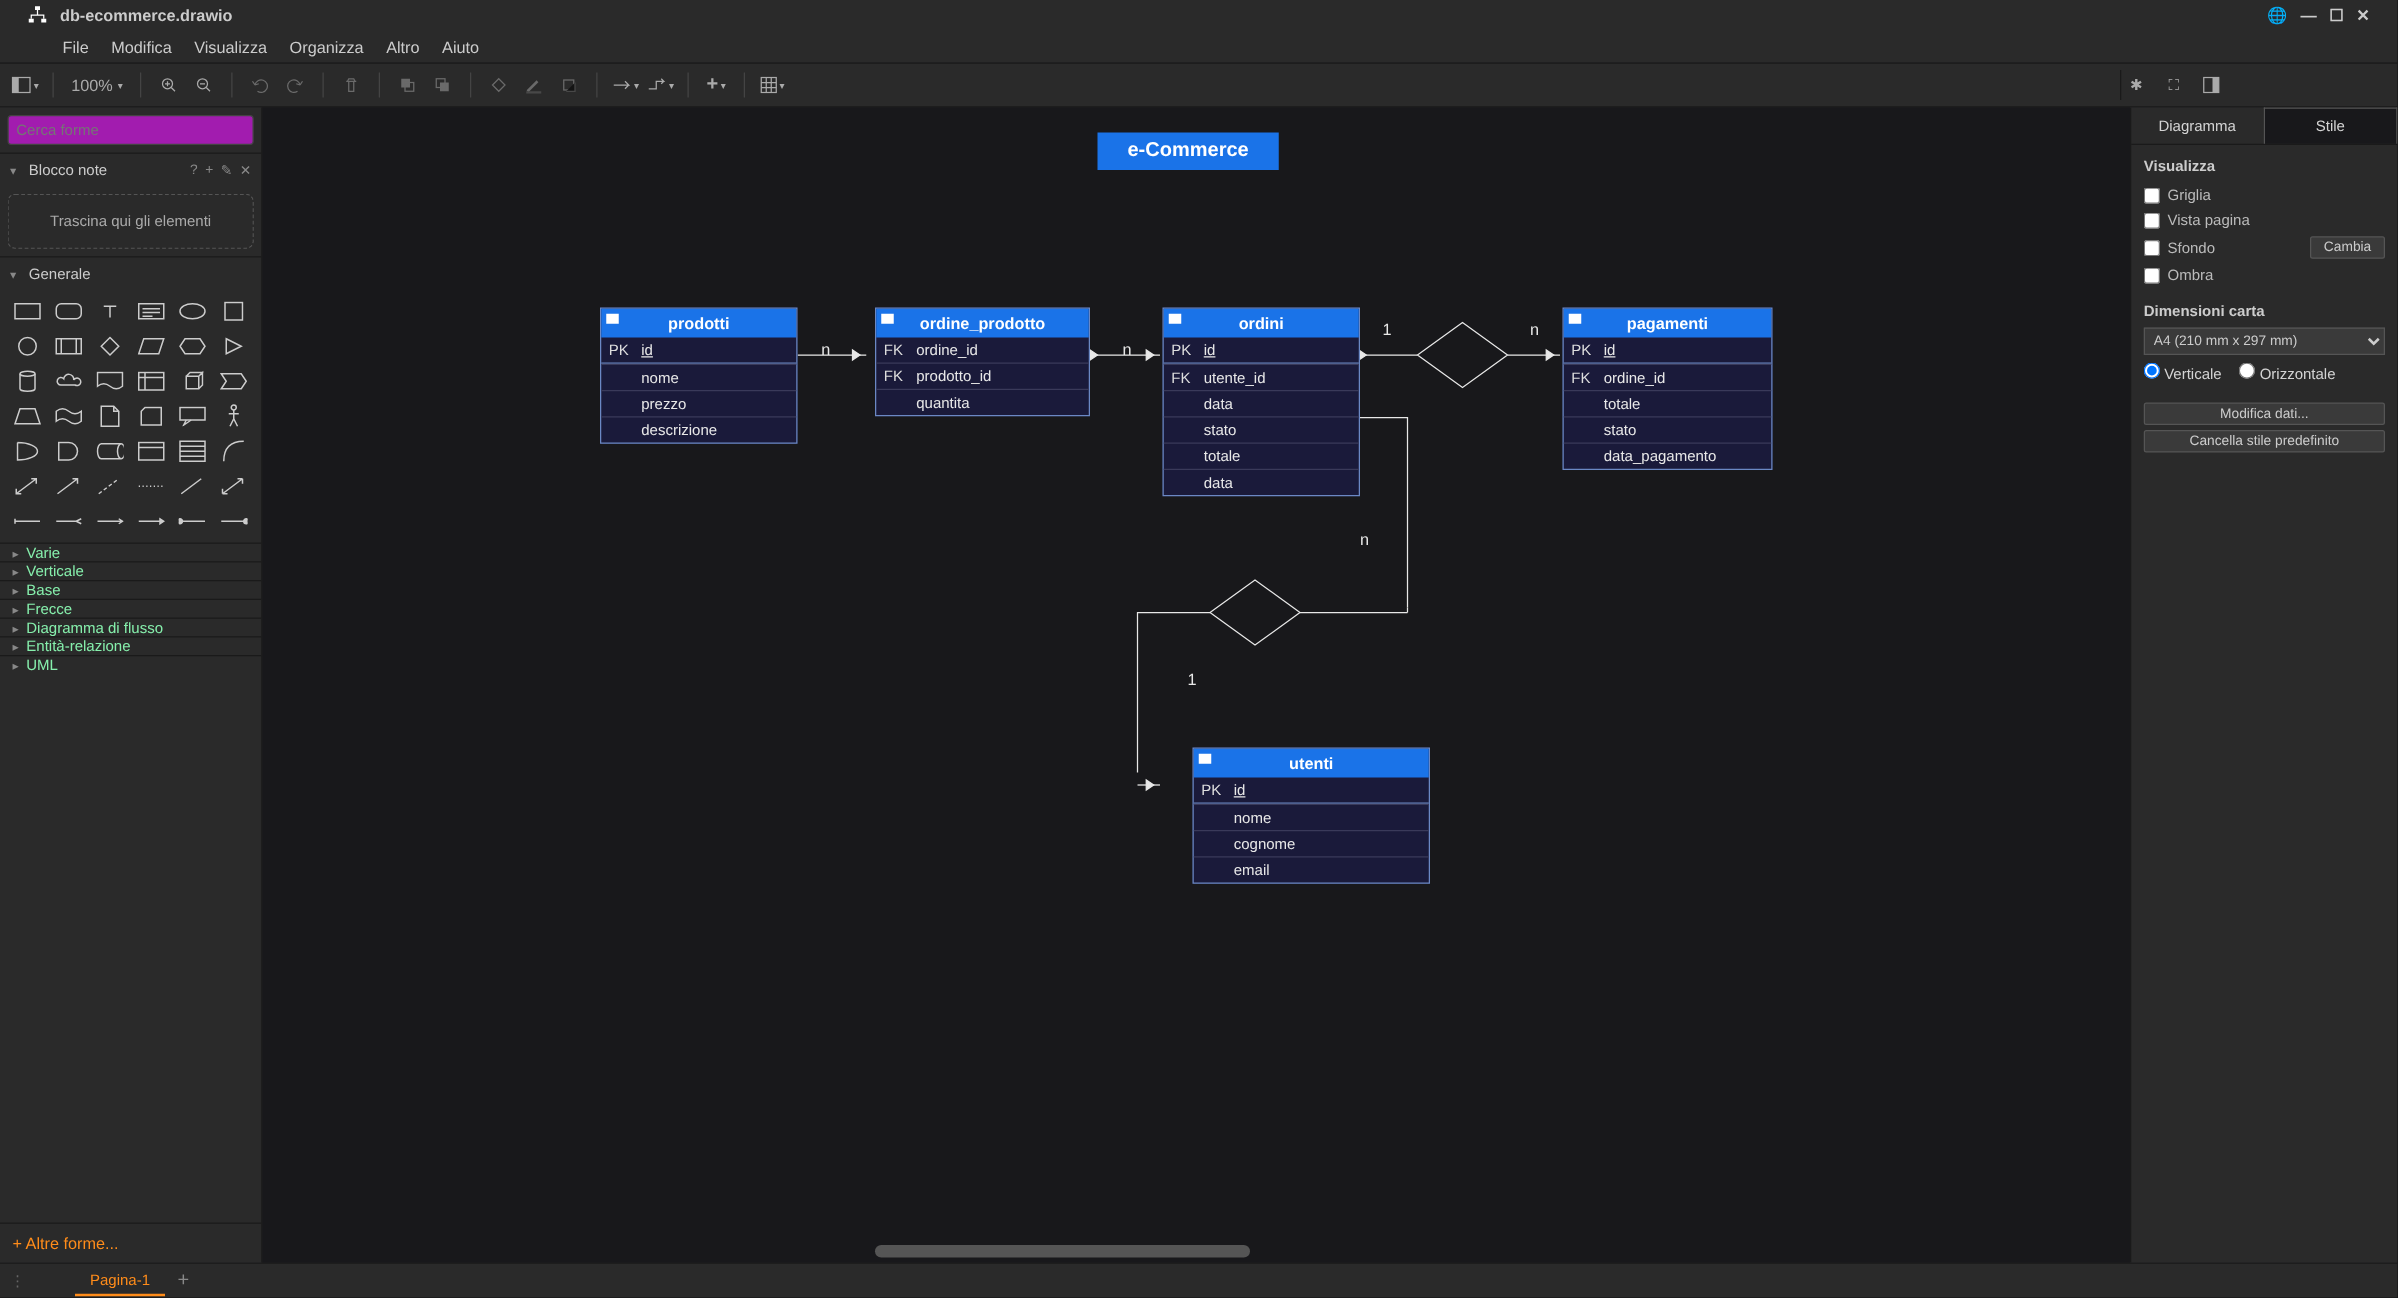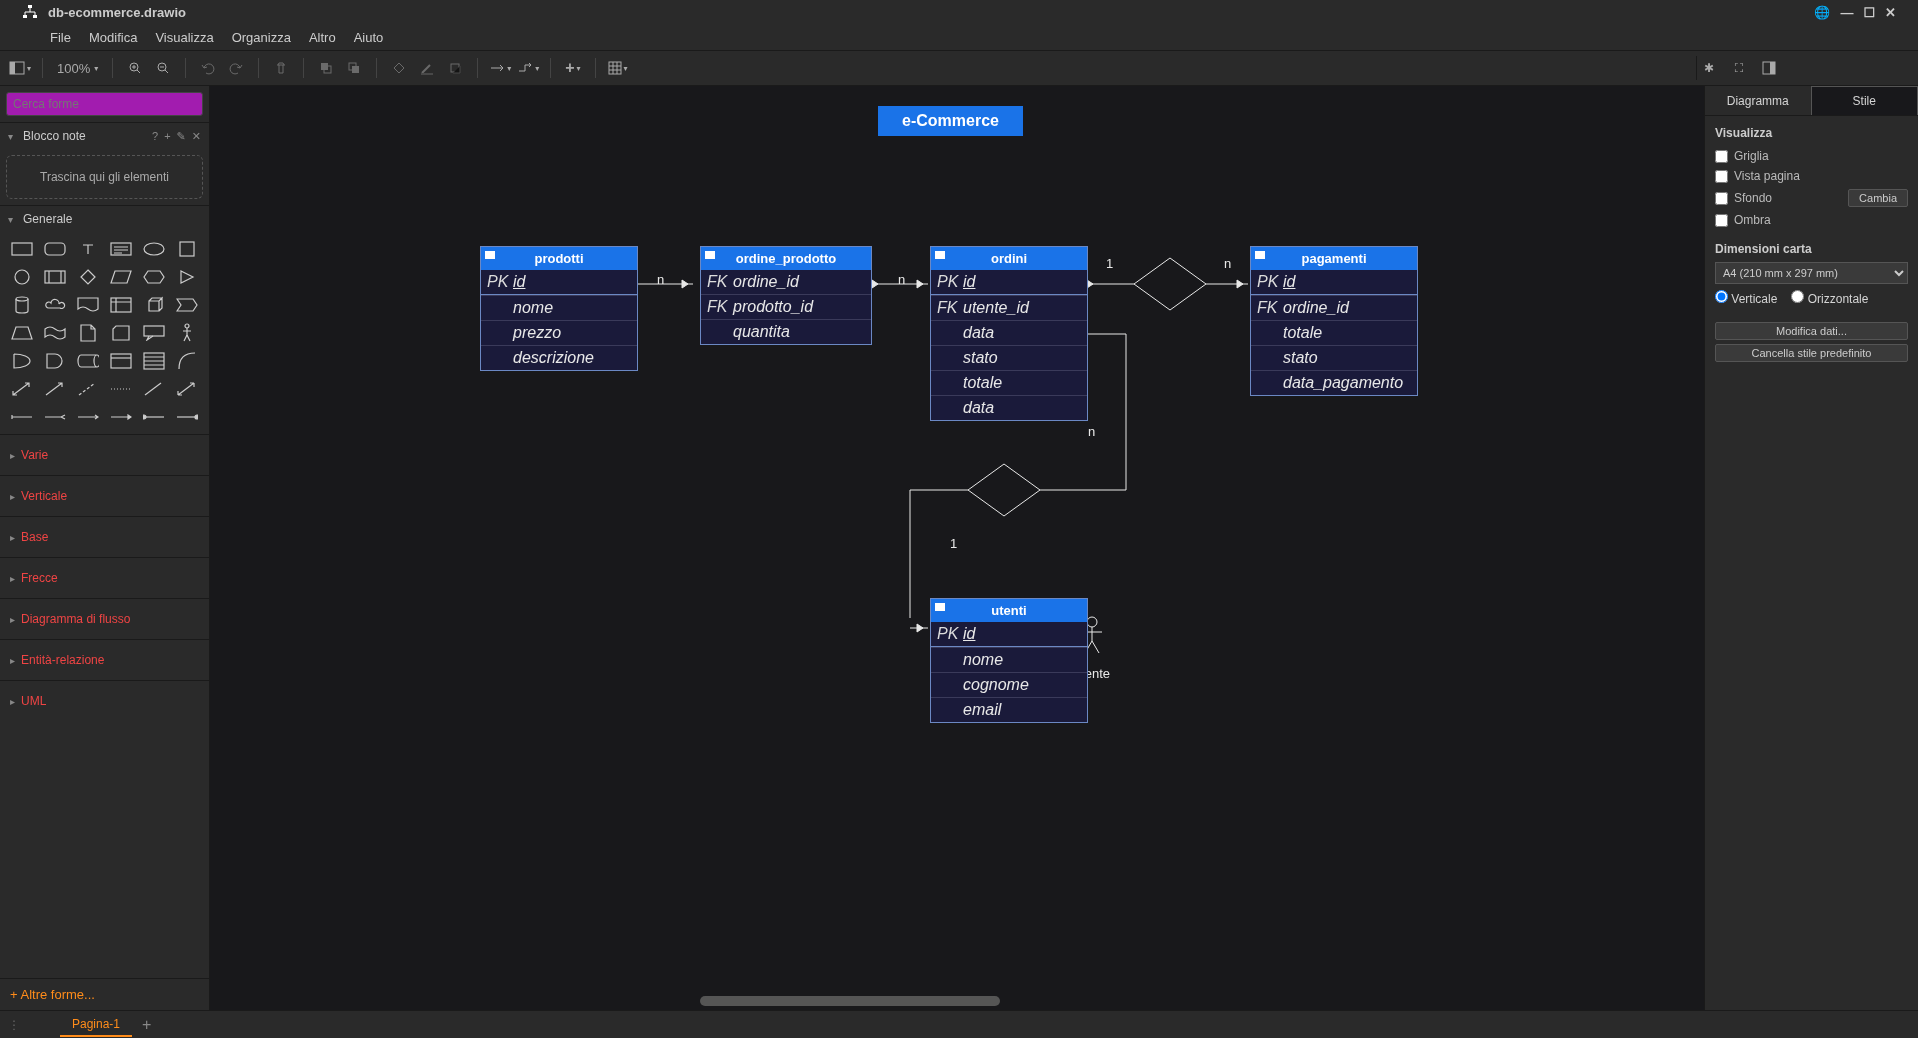--- a/index.html
+++ b/index.html
@@ -32,21 +32,21 @@
 
 .search { padding:6px; }
 .search input { width:100%; background:#a21caf; border:1px solid #444; color:#ccc; padding:4px 6px; border-radius:3px; font-size:12px; }
 .section-head { padding:6px 8px; font-size:12px; color:#ccc; display:flex; align-items:center; gap:6px; border-top:1px solid #1a1a1a; }
 .section-head .caret::before { content:"▾"; margin-right:4px; color:#888; font-size:10px; }
 .section-head .tools { margin-left:auto; display:flex; gap:6px; color:#888; font-size:11px; }
 .scratch { margin:6px; border:1px dashed #555; border-radius:6px; padding:14px 6px; text-align:center; color:#aaa; font-size:12px; }
 .shapes-grid { padding:6px 8px; display:grid; grid-template-columns:repeat(6,1fr); gap:6px; }
 .shapes-grid .sh { height:22px; display:flex; align-items:center; justify-content:center; }
 .shapes-grid svg { stroke:#ccc; fill:none; stroke-width:1.2; }
-.cat { padding:13px 10px; font-size:12px; color:#ef4444; border-top:1px solid #1a1a1a; cursor:pointer; }
+.cat { padding:0 10px; font-size:12px; color:#86efac; border-top:1px solid #1a1a1a; cursor:pointer; }
 .cat::before { content:"▸"; margin-right:6px; color:#888; font-size:10px; }
 .more { margin-top:auto; padding:8px 10px; color:#ff8c1a; font-size:13px; border-top:1px solid #1a1a1a; cursor:pointer; }
 
 
 .rtabs { display:flex; height:30px; border-bottom:1px solid #1a1a1a; }
 .rtab { flex:1; display:flex; align-items:center; justify-content:center; font-size:12px; cursor:pointer; }
 .rtab.active { background:#18181b; border:1px solid #555; border-bottom:none; }
 .rbody { padding:10px; }
 .rgroup { margin-bottom:12px; }
 .rgroup h4 { font-size:12px; font-weight:bold; color:#ccc; margin-bottom:6px; }
@@ -61,21 +61,21 @@
 .status { height:28px; background:#2a2a2a; border-top:1px solid #1a1a1a; display:flex; align-items:center; padding:0 8px; gap:10px; }
 .status .drag { color:#666; cursor:grab; }
 .status .page { color:#ff8c1a; font-size:12px; padding:4px 12px; border-bottom:2px solid #ff8c1a; }
 .status .add { color:#888; font-size:16px; cursor:pointer; }
 
 
 .etitle { position:absolute; background:#1a73e8; color:#fff; font-weight:bold; padding:6px 24px; font-size:16px; }
 .entity { position:absolute; background:#1a1a3a; border:1px solid #6b88c4; }
 .entity .ehead { background:#1a73e8; color:#fff; text-align:center; font-weight:bold; padding:4px 0; font-size:13px; position:relative; }
 .entity .ehead .mini { position:absolute; left:4px; top:4px; width:10px; height:8px; background:#fff; }
-.entity .erow { display:flex; padding:3px 6px; font-size:16px; color:#e8e8e8; border-top:1px solid #3a3a5a;font-style:italic; }
+.entity .erow { display:flex; padding:3px 6px; font-size:12px; color:#e8e8e8; border-top:1px solid #3a3a5a; }
 .entity .erow.first { border-top:none; }
 .entity .kcol { width:26px; color:#ddd; }
 .entity .fld { flex:1; }
 .entity .pk .fld { text-decoration:underline; }
 .entity .divider { height:1px; background:#6b88c4; }
 .edge-label { position:absolute; color:#e8e8e8; font-size:13px; }
 .actor-label { position:absolute; color:#e8e8e8; font-size:13px; text-align:center; }
 
 
 .hscroll { position:absolute; bottom:4px; height:10px; background:#555; border-radius:5px; }
@@ -602,21 +602,21 @@
       <div class="erow">
           <span class="kcol"></span>
           <span class="fld">stato</span>
         </div>
       <div class="erow">
           <span class="kcol"></span>
           <span class="fld">data_pagamento</span>
         </div>
     </div>
 
-    <div class="entity" style="left:720px;top:512px;width:158px">
+    <div class="entity" style="left:744px;top:512px;width:190px">
       <div class="ehead"><span class="mini"></span><span>utenti</span></div>
       <div class="erow first pk">
           <span class="kcol">PK</span>
           <span class="fld">id</span>
         </div>
       <div class="divider"></div>
       <div class="erow">
           <span class="kcol"></span>
           <span class="fld">nome</span>
         </div>

